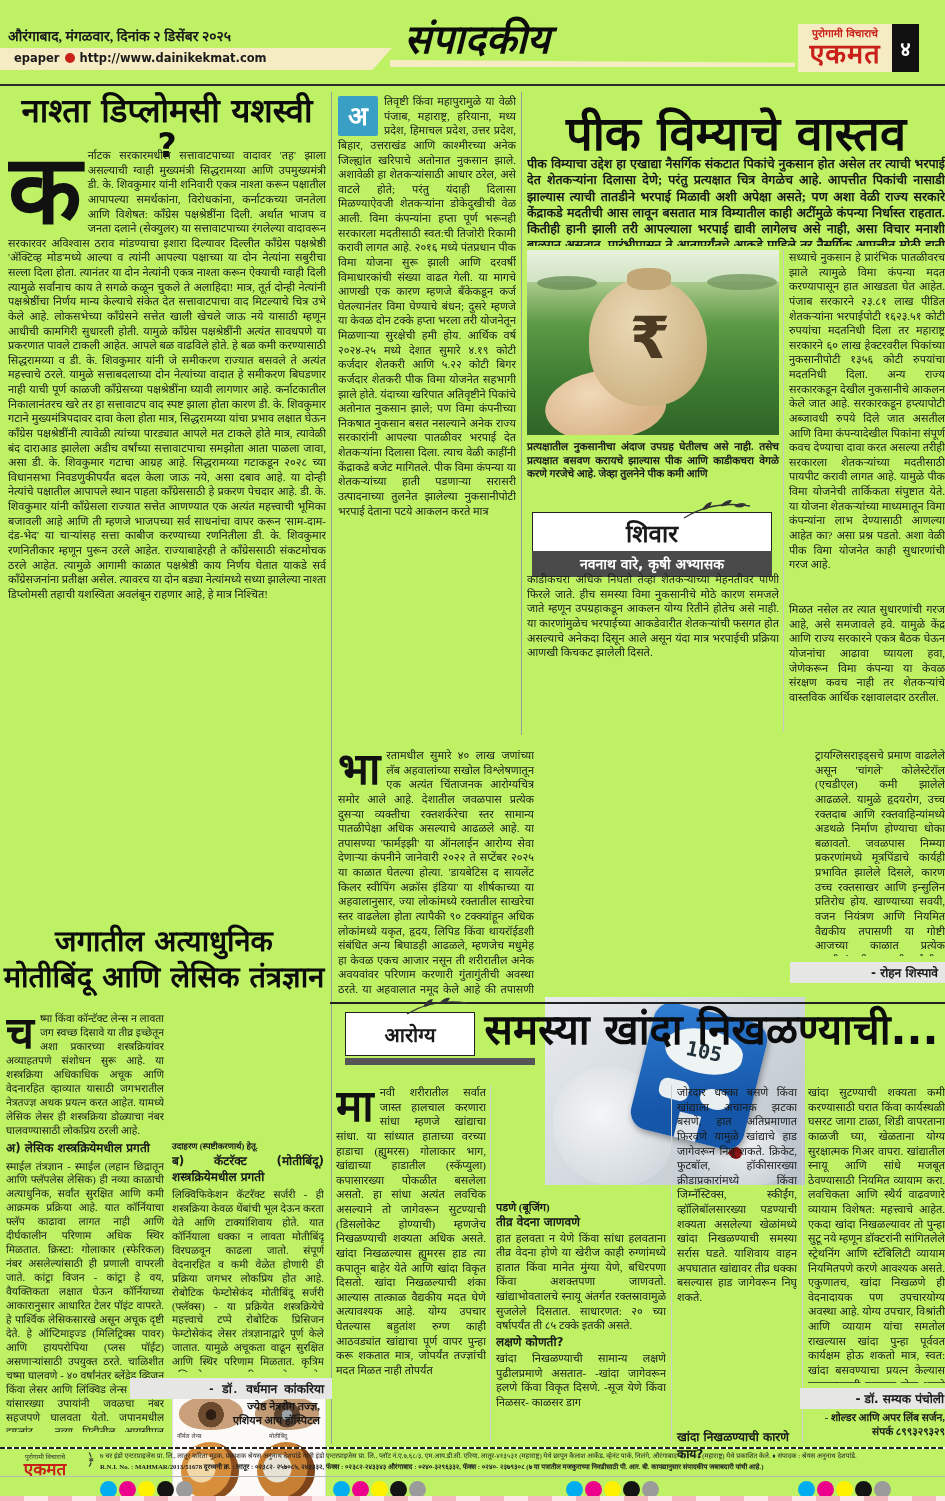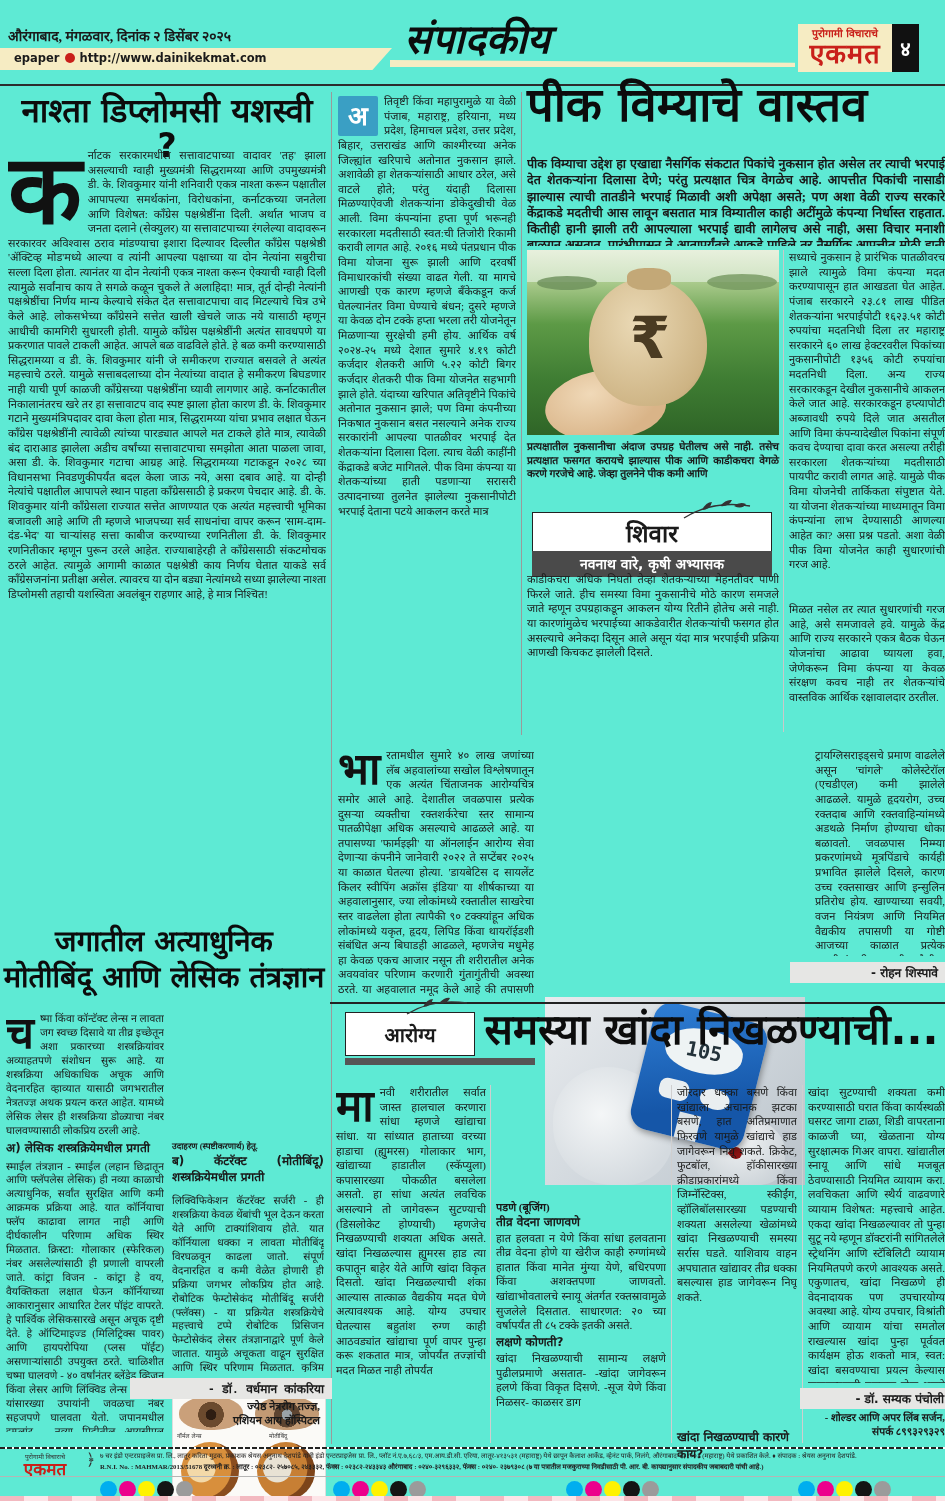--- a/index.html
+++ b/index.html
@@ -1,16 +1,16 @@
 <!DOCTYPE html>
 <html><head>
 <meta charset="utf-8">
 <style>
   html,body{margin:0;padding:0;background:#fff;}
-  #page{position:relative;width:945px;height:1501px;background:#5eead4;overflow:hidden;
+  #page{position:relative;width:945px;height:1501px;background:#bef264;overflow:hidden;
         font-family:"Liberation Serif","DejaVu Serif",serif;color:#1a1a1a;}
   .abs{position:absolute;}
   .bodytext{font-size:11px;line-height:1.33;text-align:justify;overflow:hidden;color:#191919;}
   .bodytext.small{font-size:10.5px;}
   .headline{font-family:"DejaVu Sans",sans-serif;font-weight:800;color:#0c0c0c;line-height:1.05;}
   .dropcap{float:left;font-family:"DejaVu Sans",sans-serif;font-weight:800;color:#111;
            line-height:.85;margin:2px 6px 0 0;}
   .dropcap.boxed{background:#3a9fc4;color:#fff;width:40px;height:40px;display:flex;
                  align-items:center;justify-content:center;font-size:26px;border-radius:2px;}
   .vline{width:1px;background:#9a9a9a;}
@@ -65,36 +65,36 @@
   </div>
 
   <div class="abs vline" style="left:331px;top:92px;height:1352px;"></div>
 
   <div class="abs bodytext" style="left:338px;top:94px;width:178px;height:638px;">
     <span class="dropcap boxed">अ</span>
     <span>तिवृष्टी किंवा महापुरामुळे या वेळी पंजाब, महाराष्ट्र, हरियाना, मध्य प्रदेश, हिमाचल प्रदेश, उत्तर प्रदेश, बिहार, उत्तराखंड आणि काश्मीरच्या अनेक जिल्ह्यांत खरिपाचे अतोनात नुकसान झाले. अशावेळी हा शेतकऱ्यांसाठी आधार ठरेल, असे वाटले होते; परंतु यंदाही दिलासा मिळण्याऐवजी शेतकऱ्यांना डोकेदुखीची वेळ आली. विमा कंपन्यांना हप्ता पूर्ण भरूनही सरकारला मदतीसाठी स्वत:ची तिजोरी रिकामी करावी लागत आहे. २०१६ मध्ये पंतप्रधान पीक विमा योजना सुरू झाली आणि दरवर्षी विमाधारकांची संख्या वाढत गेली. या मागचे आणखी एक कारण म्हणजे बँकेकडून कर्ज घेतल्यानंतर विमा घेण्याचे बंधन; दुसरे म्हणजे या केवळ दोन टक्के हप्ता भरला तरी योजनेतून मिळणाऱ्या सुरक्षेची हमी होय. आर्थिक वर्ष २०२४-२५ मध्ये देशात सुमारे ४.१९ कोटी कर्जदार शेतकरी आणि ५.२२ कोटी बिगर कर्जदार शेतकरी पीक विमा योजनेत सहभागी झाले होते. यंदाच्या खरिपात अतिवृष्टीने पिकांचे अतोनात नुकसान झाले; पण विमा कंपनीच्या निकषात नुकसान बसत नसल्याने अनेक राज्य सरकारांनी आपल्या पातळीवर भरपाई देत शेतकऱ्यांना दिलासा दिला. त्याच वेळी काहींनी केंद्राकडे बजेट मागितले. पीक विमा कंपन्या या शेतकऱ्यांच्या हाती पडणाऱ्या सरासरी उत्पादनाच्या तुलनेत झालेल्या नुकसानीपोटी भरपाई देताना पटये आकलन करते मात्र</span>
   </div>
   <div class="abs vline" style="left:521px;top:92px;height:643px;"></div>
 
-  <div class="abs headline" style="left:527px;top:80px;width:418px;text-align:left;font-size:47px;">पीक विम्याचे वास्तव</div>
+  <div class="abs headline" style="left:527px;top:109px;width:418px;text-align:center;font-size:47px;">पीक विम्याचे वास्तव</div>
 
   <div class="abs bodytext" style="left:527px;top:156px;width:418px;height:90px;font-size:12.5px;font-weight:600;line-height:1.3;">पीक विम्याचा उद्देश हा एखाद्या नैसर्गिक संकटात पिकांचे नुकसान होत असेल तर त्याची भरपाई देत शेतकऱ्यांना दिलासा देणे; परंतु प्रत्यक्षात चित्र वेगळेच आहे. आपत्तीत पिकांची नासाडी झाल्यास त्याची तातडीने भरपाई मिळावी अशी अपेक्षा असते; पण अशा वेळी राज्य सरकारे केंद्राकडे मदतीची आस लावून बसतात मात्र विम्यातील काही अटींमुळे कंपन्या निर्धास्त राहतात. कितीही हानी झाली तरी आपल्याला भरपाई द्यावी लागेलच असे नाही, असा विचार मनाशी बाळगून असतात. प्रारंभीपासून ते आतापर्यंतचे आकडे पाहिले तर नैसर्गिक आपत्तीत मोठी हानी होऊनही आणि पीक आडवे झाले तरी संबंधित विमा कंपन्या या लाभापासून वंचित राहिलेल्या नाहीत.</div>
 
   <div class="abs imgbox" style="left:527px;top:250px;width:252px;height:185px;background:
        linear-gradient(180deg,#cfe3c2 0%,#a8c98a 18%,#5d9a46 40%,#3f7d33 70%,#2f6527 100%);">
     <div class="abs" style="left:0;top:0;width:100%;height:32px;background:linear-gradient(180deg,#e8f0dd,#cfe3c2);"></div>
     <div class="abs" style="left:10px;top:26px;width:60px;height:14px;background:#6b8f5a;border-radius:50%;opacity:.8;"></div>
     <div class="abs" style="left:180px;top:24px;width:70px;height:16px;background:#74975f;border-radius:50%;opacity:.8;"></div>
     <div class="abs" style="left:18px;top:120px;width:120px;height:70px;background:radial-gradient(ellipse at 40% 30%,#f0d9b8,#d9b488 70%);border-radius:50% 50% 40% 60%;transform:rotate(-12deg);"></div>
     <div class="abs" style="left:62px;top:28px;width:118px;height:128px;background:radial-gradient(ellipse at 40% 35%,#ead9b5,#cdb383 75%,#a98f60);border-radius:48% 52% 46% 46%;"></div>
     <div class="abs" style="left:100px;top:18px;width:44px;height:22px;background:#c3a877;border-radius:40%;"></div>
     <div class="abs" style="left:88px;top:48px;width:70px;height:80px;color:#4a3b22;font-size:58px;font-weight:700;font-family:'DejaVu Sans',sans-serif;text-align:center;line-height:80px;">₹</div>
   </div>
 
-  <div class="abs caption" style="left:527px;top:440px;width:252px;height:50px;">प्रत्यक्षातील नुकसानीचा अंदाज उपग्रह घेतीलच असे नाही. तसेच प्रत्यक्षात फसगत करायचे झाल्यास पीक आणि काडीकचरा वेगळे करणे गरजेचे आहे. जेव्हा तुलनेने पीक कमी आणि</div>
+  <div class="abs caption" style="left:527px;top:440px;width:252px;height:50px;">प्रत्यक्षातील नुकसानीचा अंदाज उपग्रह घेतीलच असे नाही. तसेच प्रत्यक्षात बसवण करायचे झाल्यास पीक आणि काडीकचरा वेगळे करणे गरजेचे आहे. जेव्हा तुलनेने पीक कमी आणि</div>
 
   <div class="abs" style="left:532px;top:512px;width:240px;height:66px;">
     <svg class="abs" style="left:150px;top:-14px;" width="70" height="22" viewBox="0 0 70 22">
       <path d="M2 20 Q30 2 68 8" stroke="#333" stroke-width="1.4" fill="none"></path>
       <path d="M20 12 q4 -8 10 -8 q-2 8 -10 8z M38 8 q6 -7 12 -6 q-3 7 -12 6z M52 8 q6 -5 12 -2 q-4 6 -12 2z" fill="#333"></path>
     </svg>
     <div class="sectionbox" style="width:238px;height:38px;border-bottom:none;">
       <span style="font-size:24px;font-weight:800;font-family:'DejaVu Sans',sans-serif;">शिवार</span>
     </div>
     <div class="authorbar" style="width:240px;height:26px;line-height:26px;font-size:14px;">नवनाथ वारे, कृषी अभ्यासक</div>
@@ -148,21 +148,21 @@
     <div class="abs" style="left:6px;top:10px;width:64px;height:34px;background:radial-gradient(circle at 50% 55%,#2e1d12 14%,#6b4a2e 15% 34%,#caa07a 35%);border-radius:50% 50% 45% 45%;"></div>
     <div class="abs" style="left:82px;top:10px;width:64px;height:34px;background:radial-gradient(circle at 50% 55%,#9aa3a8 14%,#5d4430 15% 34%,#c29a74 35%);border-radius:50% 50% 45% 45%;"></div>
     <div class="abs" style="left:8px;top:56px;width:58px;height:58px;border-radius:50%;background:radial-gradient(circle at 35% 45%,#f3d9a8 28%,#d88f3c 30% 60%,#8a4d1e 62%);"></div>
     <div class="abs" style="left:84px;top:56px;width:58px;height:58px;border-radius:50%;background:radial-gradient(circle at 35% 45%,#e8e2d4 28%,#c77f34 30% 60%,#7d4419 62%);"></div>
     <div class="eyelabel" style="left:4px;top:46px;">नॉर्मल लेन्स</div>
     <div class="eyelabel" style="left:96px;top:46px;">मोतीबिंदू</div>
   </div>
   <div class="abs" style="left:172px;top:1140px;width:152px;font-size:8.5px;font-weight:700;">उदाहरण (स्पष्टीकरणार्थ) हेतू.</div>
 
   <div class="abs bodytext small" style="left:172px;top:1154px;width:152px;height:218px;">
-    <div class="subhead" style="margin-bottom:8px;">ब) कॅटरॅक्ट (मोतीबिंदू) शस्त्रक्रियेमधील प्रगती</div>
+    <div class="subhead" style="margin-bottom:2px;">ब) कॅटरॅक्ट (मोतीबिंदू) शस्त्रक्रियेमधील प्रगती</div>
     <span>लिक्विफिकेशन कॅटरॅक्ट सर्जरी - ही शस्त्रक्रिया केवळ थेंबांची भूल देऊन करता येते आणि टाक्यांशिवाय होते. यात कॉर्नियाला धक्का न लावता मोतीबिंदू विरघळवून काढला जातो. संपूर्ण वेदनारहित व कमी वेळेत होणारी ही प्रक्रिया जगभर लोकप्रिय होत आहे. रोबोटिक फेम्टोसेकंद मोतीबिंदू सर्जरी (फ्लॅक्स) - या प्रक्रियेत शस्त्रक्रियेचे महत्त्वाचे टप्पे रोबोटिक प्रिसिजन फेम्टोसेकंद लेसर तंत्रज्ञानाद्वारे पूर्ण केले जातात. यामुळे अचूकता वाढून सुरक्षित आणि स्थिर परिणाम मिळतात. कृत्रिम बुद्धिमत्तेवर आधारित इमेज-गाइडेड प्रणाली - एआय (आर्टिफिशियल इंटेलिजन्स) आधारित इमेज गाइडेड प्रणालीमुळे नेत्रतज्ज्ञांना अधिक अचूक आणि सुरक्षित परिणाम मिळविण्यात मदत झाली आहे.</span>
   </div>
   <div class="abs byline" style="left:130px;top:1378px;width:186px;font-family:Liberation Mono, monospace;">- डॉ. वर्धमान कांकरिया</div>
   <div class="abs" style="left:130px;top:1398px;width:190px;text-align:right;font-size:11px;font-weight:600;">ज्येष्ठ नेत्ररोग तज्ज्ञ,</div>
   <div class="abs" style="left:130px;top:1412px;width:190px;text-align:right;font-size:11px;font-weight:700;">एशियन आय हॉस्पिटल</div>
 
   <div class="abs" style="left:345px;top:1012px;width:153px;height:52px;text-align:center;">
     <svg class="abs" style="left:60px;top:-16px;" width="64" height="20" viewBox="0 0 64 20">
       <path d="M2 18 Q28 2 62 7" stroke="#333" stroke-width="1.3" fill="none"></path>
       <path d="M18 11 q4 -8 10 -8 q-2 8 -10 8z M34 7 q6 -6 11 -5 q-3 7 -11 5z" fill="#333"></path>

